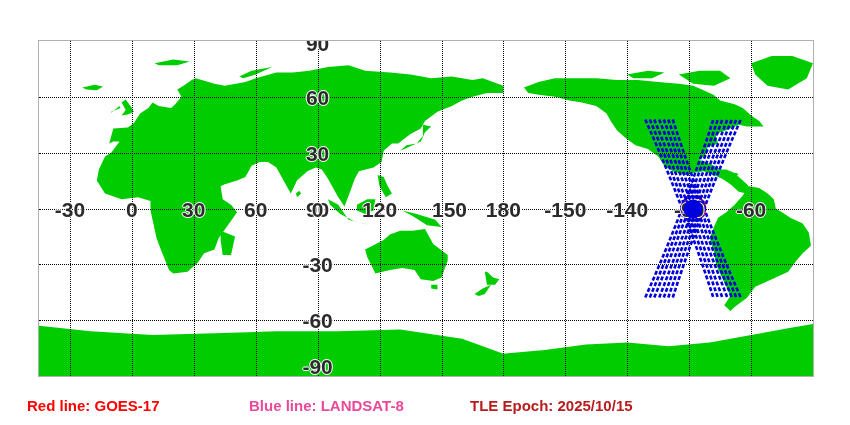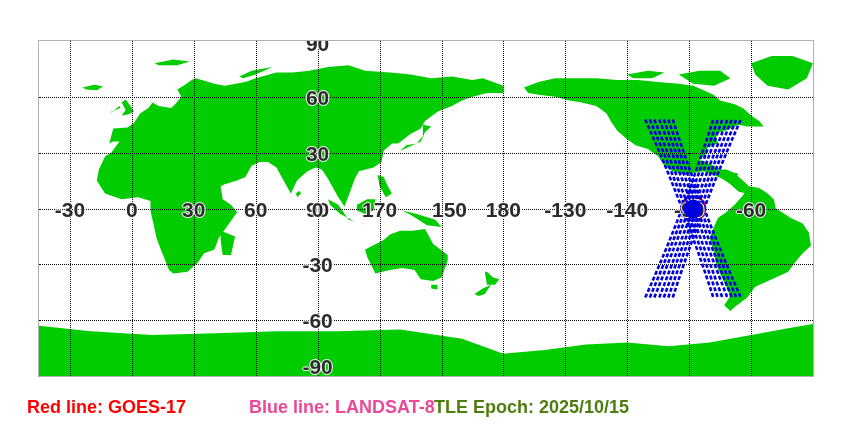--- a/index.html
+++ b/index.html
@@ -97,29 +97,29 @@
   #legend {
     position: absolute;
     left: 0;
     top: 392px;
     width: 850px;
     height: 26px;
   }
   .legend-item {
     position: absolute;
     font-family: "Liberation Sans", sans-serif;
-    font-size: 18px;
+    font-size: 15px;
     font-weight: bold;
     line-height: 1;
     white-space: nowrap;
     top: 6px;
   }
   #legend-red  { left: 27px;  color: #ff0000; }
   #legend-blue { left: 249px; color: #ec4899; }
-  #legend-epoch{ left: 434px; color: #4d7c0f; }
+  #legend-epoch{ left: 470px; color: #b91c1c; }
 </style>
 </head>
 <body>
 
 <div id="app">
 
   <div id="map-plot">
     <div id="map-inner">
 
       <svg class="map-svg" viewBox="0 0 774 335" preserveAspectRatio="none">
@@ -194,24 +194,24 @@
             <path d="M 633.788 256.5 Q 662.388 167.5 701.788 78.5"></path>
           </g>
       </svg>
 
       <div id="label-layer">
           <span class="lon-label" style="left: 31px; top: 167.5px;">-30</span>
           <span class="lon-label" style="left: 92.9px; top: 167.5px;">0</span>
           <span class="lon-label" style="left: 154.8px; top: 167.5px;">30</span>
           <span class="lon-label" style="left: 216.7px; top: 167.5px;">60</span>
           <span class="lon-label" style="left: 278.6px; top: 167.5px;">90</span>
-          <span class="lon-label" style="left: 340.6px; top: 167.5px;">170</span>
+          <span class="lon-label" style="left: 340.6px; top: 167.5px;">120</span>
           <span class="lon-label" style="left: 402.5px; top: 167.5px; margin-left: 8px;">150</span>
           <span class="lon-label" style="left: 464.4px; top: 167.5px;">180</span>
-          <span class="lon-label" style="left: 526.3px; top: 167.5px;">-130</span>
+          <span class="lon-label" style="left: 526.3px; top: 167.5px;">-150</span>
           <span class="lon-label" style="left: 588.2px; top: 167.5px;">-140</span>
           <span class="lon-label" style="left: 650.2px; top: 167.5px;">-90</span>
           <span class="lon-label" style="left: 712.1px; top: 167.5px;">-60</span>
           <span class="lat-label" style="left: 278.6px; top: 2px;">90</span>
           <span class="lat-label" style="left: 278.6px; top: 55.8px;">60</span>
           <span class="lat-label" style="left: 278.6px; top: 111.7px;">30</span>
           <span class="lat-label" style="left: 278.6px; top: 167.5px;">0</span>
           <span class="lat-label" style="left: 278.6px; top: 223.3px;">-30</span>
           <span class="lat-label" style="left: 278.6px; top: 279.2px;">-60</span>
           <span class="lat-label" style="left: 278.6px; top: 325px;">-90</span>

